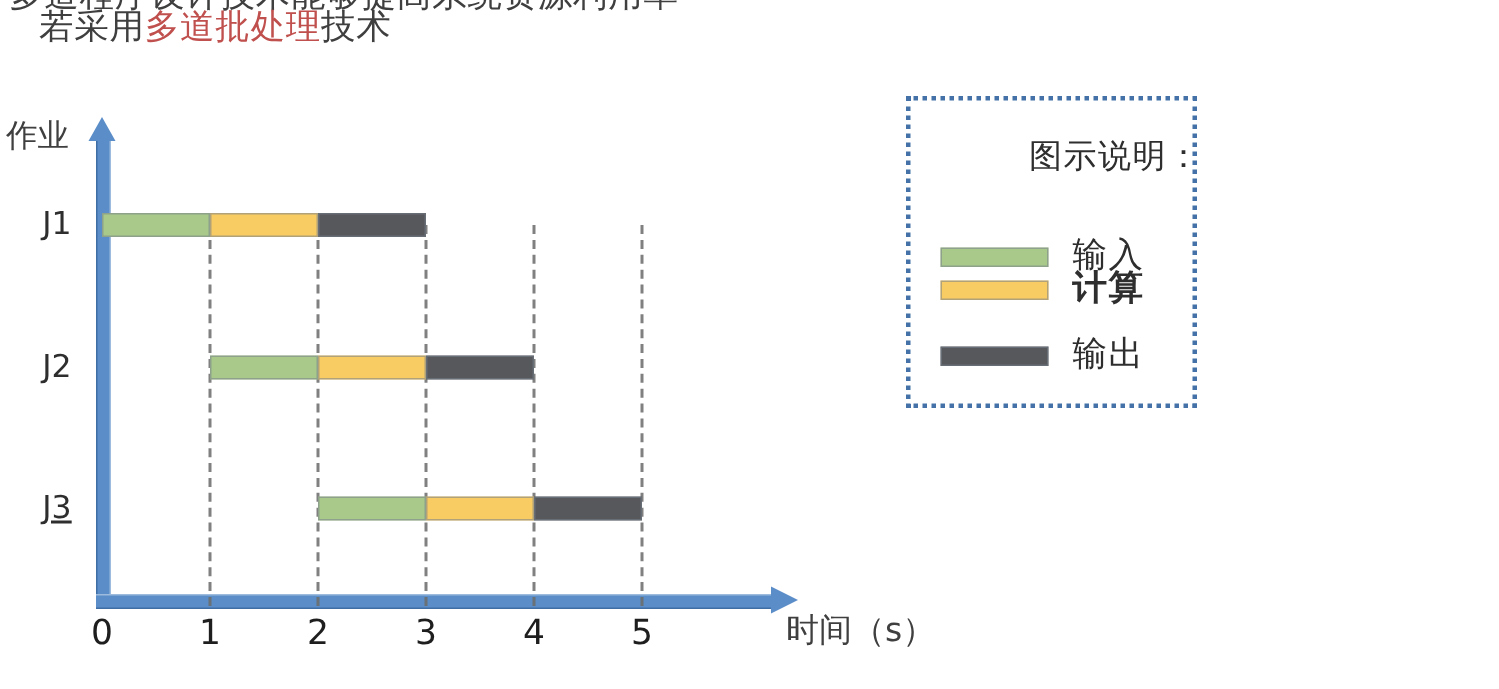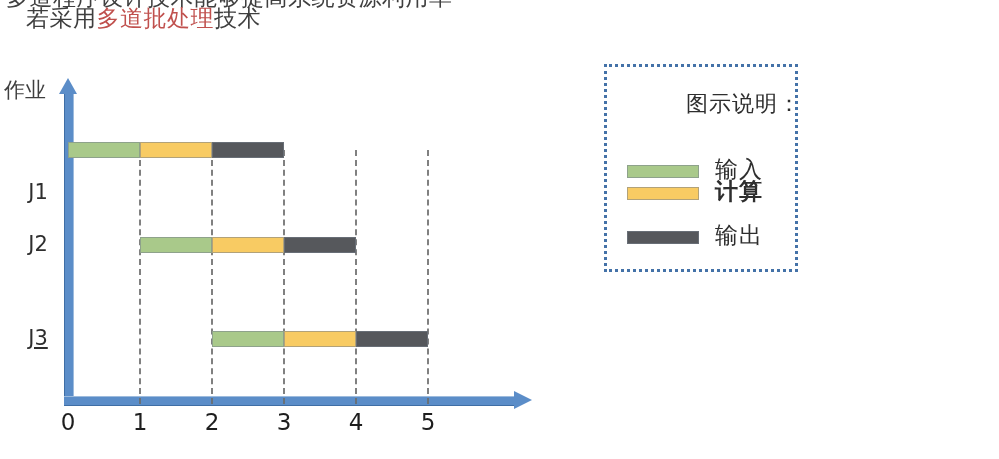--- a/index.html
+++ b/index.html
@@ -193,30 +193,31 @@
 </div>
 
 <div id="chart">
 
   <div class="axis-v"></div>
   <div class="axis-v-arrow"></div>
   <div class="axis-h"></div>
   <div class="axis-h-arrow"></div>
 
   <div class="axis-title-y">作业</div>
+  <div class="axis-title-x">时间（s）</div>
 
   <div id="gridlines">
       <div class="gridline" style="left: 139px; top: 150px; height: 254px;"></div>
       <div class="gridline" style="left: 211px; top: 150px; height: 254px;"></div>
       <div class="gridline" style="left: 283px; top: 150px; height: 254px;"></div>
       <div class="gridline" style="left: 355px; top: 150px; height: 254px;"></div>
       <div class="gridline" style="left: 427px; top: 150px; height: 254px;"></div>
     </div>
   <div id="ylabels">
-      <div class="ylabel" style="top: 137px; margin-top: 43px;">J1</div>
+      <div class="ylabel" style="top: 137px;">J1</div>
       <div class="ylabel" style="top: 232px;">J2</div>
       <div class="ylabel" style="top: 326px; text-decoration: underline;">J3</div>
     </div>
   <div id="xlabels">
       <div class="xlabel" style="left: 54px;">0</div>
       <div class="xlabel" style="left: 126px;">1</div>
       <div class="xlabel" style="left: 198px;">2</div>
       <div class="xlabel" style="left: 270px;">3</div>
       <div class="xlabel" style="left: 342px;">4</div>
       <div class="xlabel" style="left: 414px;">5</div>

